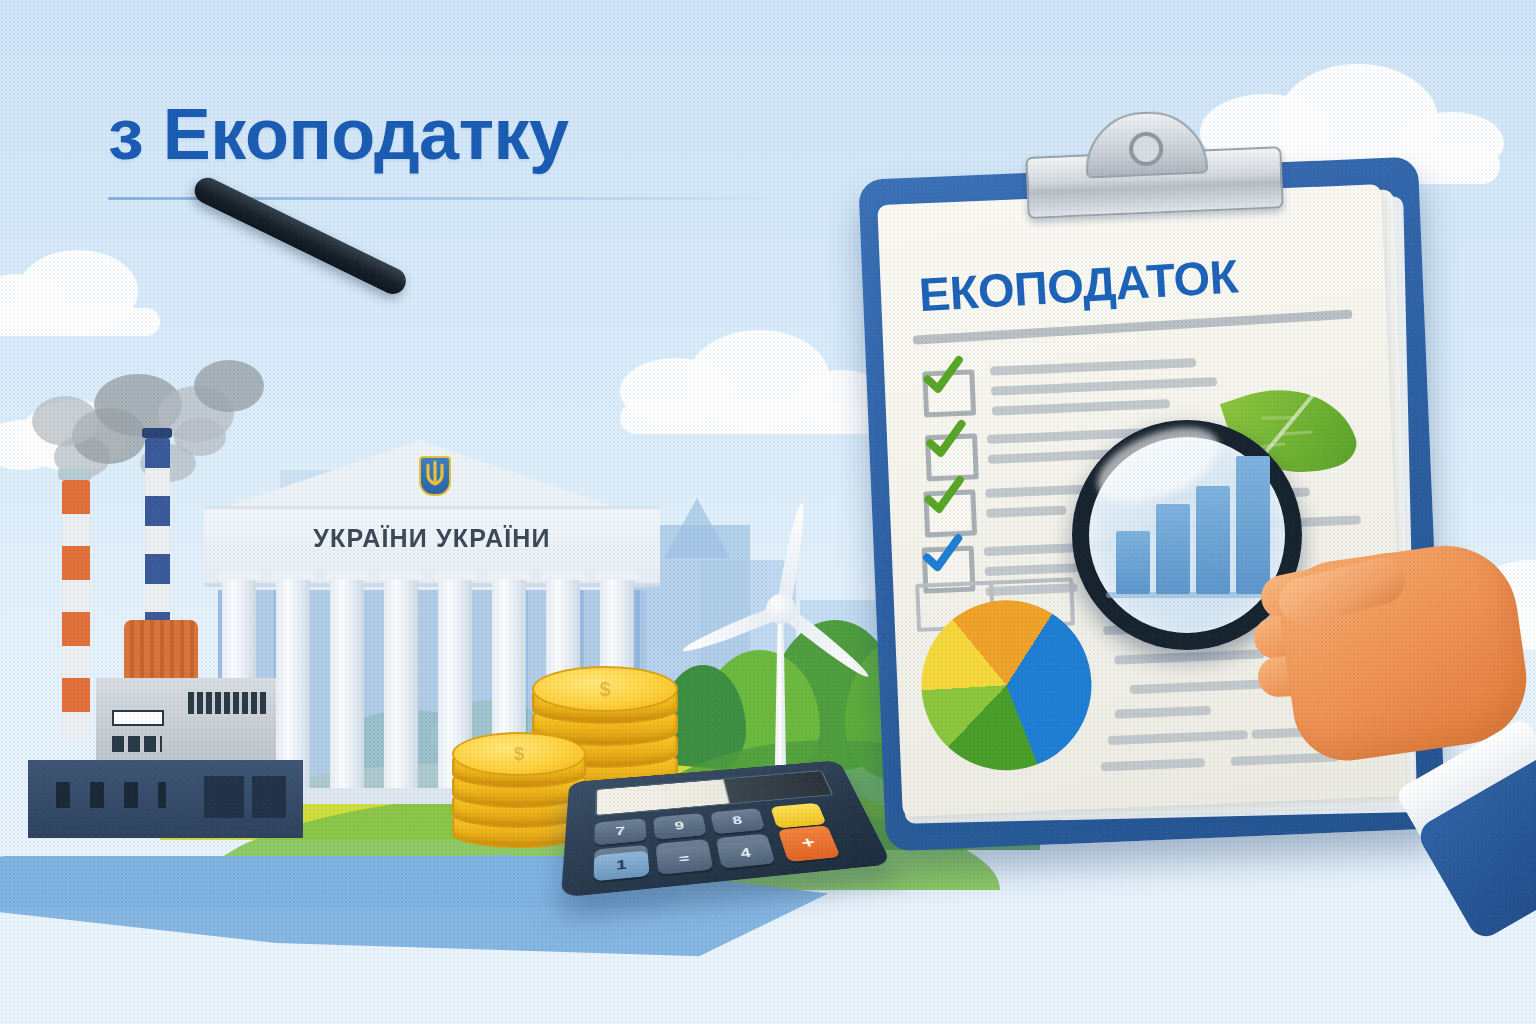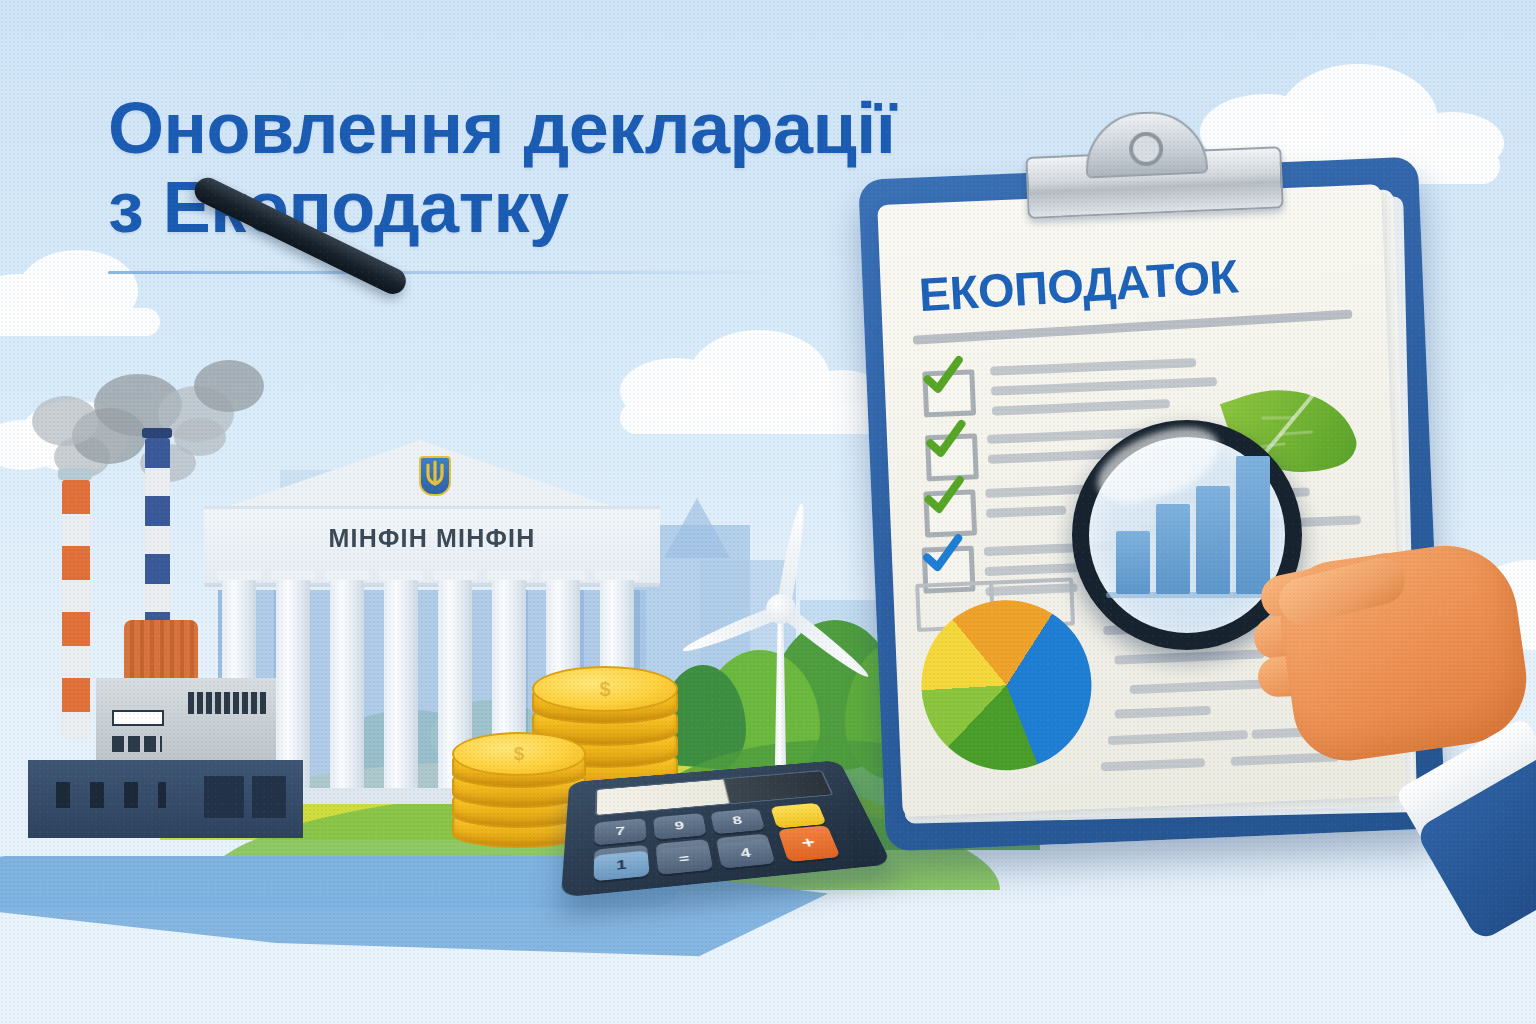--- a/index.html
+++ b/index.html
@@ -528,21 +528,21 @@
 
   <div id="ministry">
     <div id="pediment"></div>
     <div id="trident-shield">
       <svg viewBox="0 0 28 36" width="28" height="36" aria-hidden="true">
         <path d="M14 4 L14 26 M7 7 L7 17 Q7 23 14 26 M21 7 L21 17 Q21 23 14 26" stroke="#e7c33c" stroke-width="3.2" fill="none" stroke-linecap="round"></path>
       </svg>
     </div>
     <div id="ministry-windows" style="background:repeating-linear-gradient(90deg,#8fb5dd 0 30px,#a8c6e6 30px 56px),repeating-linear-gradient(180deg,#8fb5dd 0 40px,#a8c6e6 40px 66px);"></div>
     <div id="entablature"></div>
-    <div id="ministry-name">МІНФІН МІНФІН</div>
+    <div id="ministry-name">УКРАЇНИ УКРАЇНИ</div>
     <div class="column" style="left:26px;"></div>
     <div class="column" style="left:80px;"></div>
     <div class="column" style="left:134px;"></div>
     <div class="column" style="left:188px;"></div>
     <div class="column" style="left:242px;"></div>
     <div class="column" style="left:296px;"></div>
     <div class="column" style="left:350px;"></div>
     <div class="column" style="left:404px;"></div>
     <div style="position:absolute;left:6px;top:348px;width:460px;height:16px;background:#dfe8f0;border-radius:3px;"></div>
   </div>
@@ -674,19 +674,18 @@
     <div class="finger" style="left:-12px;top:36px;width:150px;height:44px;transform:rotate(-12deg);"></div>
     <div class="finger" style="left:-18px;top:86px;width:92px;height:42px;transform:rotate(-6deg);"></div>
     <div class="finger" style="left:-14px;top:128px;width:78px;height:40px;transform:rotate(-2deg);"></div>
     <div id="palm"></div>
     <div id="thumb"></div>
     <div id="cuff"></div>
     <div id="sleeve"></div>
   </div>
 
   <div id="headline-block">
-    <div class="title-line" id="title-line-1">Оновлення декларації</div>
     <div class="title-line" id="title-line-2">з Екоподатку</div>
     <div id="title-divider"></div>
   </div>
 
   <div id="grain"></div>
 </div>
 
 </body></html>

